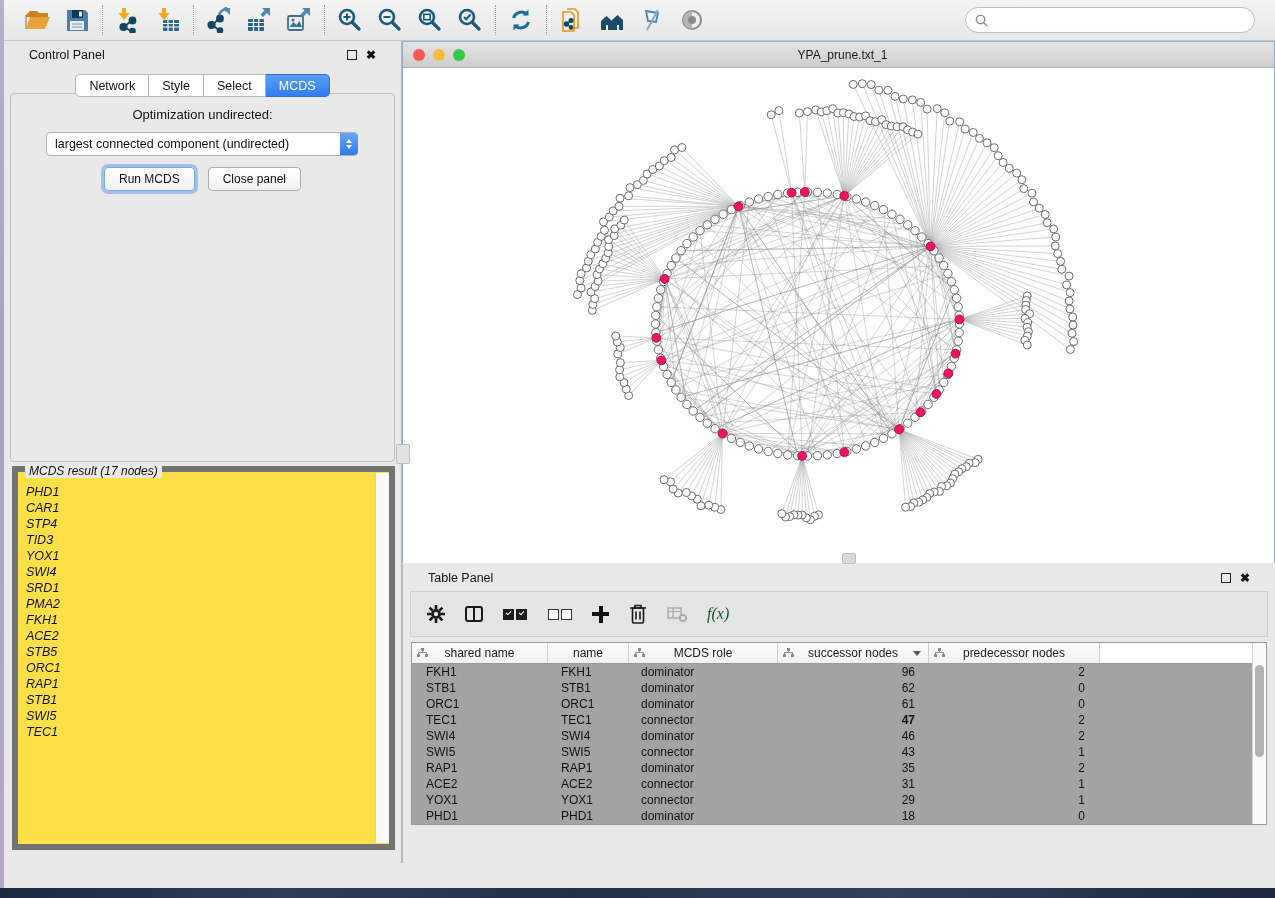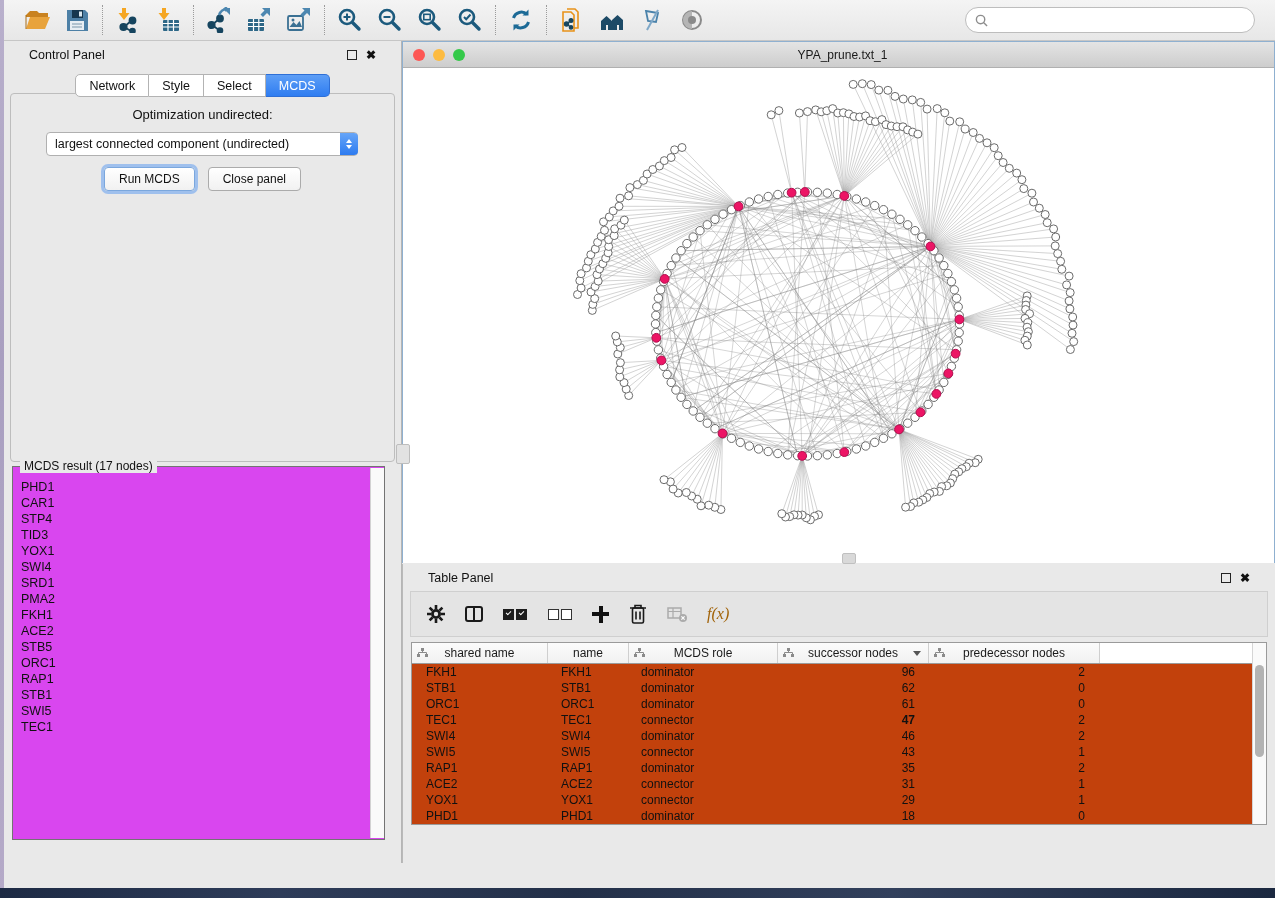--- a/index.html
+++ b/index.html
@@ -52,21 +52,21 @@
   .tri-up{width:0;height:0;border-left:3.5px solid transparent;border-right:3.5px solid transparent;
     border-bottom:4px solid #fff;}
   .tri-down{width:0;height:0;border-left:3.5px solid transparent;border-right:3.5px solid transparent;
     border-top:4px solid #fff;}
   .cp-buttons{position:absolute;left:0;right:0;top:126px;display:flex;justify-content:center;gap:13px;}
   .btn{height:22px;padding:0 14px;font-size:12px;border:1px solid #ababab;border-radius:4px;
     background:linear-gradient(#ffffff,#f1f1f1);display:flex;align-items:center;cursor:default;}
   .btn.focused{box-shadow:0 0 0 3px rgba(120,170,240,.65);border-color:#7ba7dd;}
 
   .result-box{position:absolute;left:8px;width:371px;top:425px;height:372px;
-    border:1px solid #737373;background:#d946ef;}
+    border:6px solid #737373;background:#fde047;font-style:italic;}
   .result-title{position:absolute;top:-8px;left:7px;background:#e9e9e9;padding:0 4px;font-size:12px;}
   .mcds-list{position:absolute;left:0;top:8px;right:14px;bottom:0;overflow:hidden;padding:4px 0 0 8px;}
   .mcds-item{font-size:12.5px;line-height:16px;}
   .mcds-scroll{position:absolute;top:1px;right:0;width:13px;bottom:1px;background:#fafafa;
     border-left:1px solid #d2d2d2;}
 
   
   .network-window{position:absolute;left:398px;top:41px;right:0;height:522px;
     background:#fff;border:1px solid #8fb0d0;box-sizing:border-box;}
   .net-titlebar{height:25px;background:linear-gradient(#e4e4e4,#cdcdcd);
@@ -90,23 +90,23 @@
   .tp-toolbar{position:absolute;left:7px;right:7px;top:27px;height:44px;background:#e4e4e4;
     border:1px solid #cfcfcf;display:flex;align-items:center;gap:19px;padding:0 15px;}
   .tp-ic{display:flex;align-items:center;justify-content:center;height:24px;cursor:default;}
   .cb{display:inline-block;width:9px;height:9px;border:1px solid #333;margin:0 1px;position:relative;background:#fff;}
   .cb.on{background:#1d1d1d;border-color:#1d1d1d;}
   .cb.on::after{content:"";position:absolute;left:2px;top:1px;width:4px;height:2px;
     border-left:1.5px solid #fff;border-bottom:1.5px solid #fff;transform:rotate(-45deg);}
   .plus-ic{position:relative;width:17px;height:17px;}
   .plus-ic::before{content:"";position:absolute;left:0;top:6.5px;width:17px;height:4px;background:#111;}
   .plus-ic::after{content:"";position:absolute;left:6.5px;top:0;width:4px;height:17px;background:#111;}
-  .fx{font-family:"Liberation Serif",serif;font-style:italic;font-size:16px;color:#a16207;}
-
-  .table-wrap{position:absolute;left:8px;right:8px;top:78px;bottom:38px;background:#c2410c;
+  .fx{font-family:"Liberation Serif",serif;font-style:italic;font-size:16px;color:#14532d;}
+
+  .table-wrap{position:absolute;left:8px;right:8px;top:78px;bottom:38px;background:#a3a3a3;
     border:1px solid #9a9a9a;}
   .thead{position:absolute;left:0;right:14px;top:0;height:20px;display:flex;
     border-bottom:1px solid #9a9a9a;}
   .th{position:relative;background:linear-gradient(#fbfbfb,#f1f1f1);border-right:1px solid #cfcfcf;
     font-size:12px;display:flex;align-items:center;justify-content:center;color:#1a1a1a;}
   .th .hicon{position:absolute;left:5px;top:5px;}
   .th .sort{position:absolute;right:7px;width:0;height:0;border-left:4px solid transparent;
     border-right:4px solid transparent;border-top:5px solid #555;}
   .th-fill{flex:1;background:#fff;border-right:none;}
   .tbody{position:absolute;left:0;right:14px;top:21px;bottom:0;overflow:hidden;}

